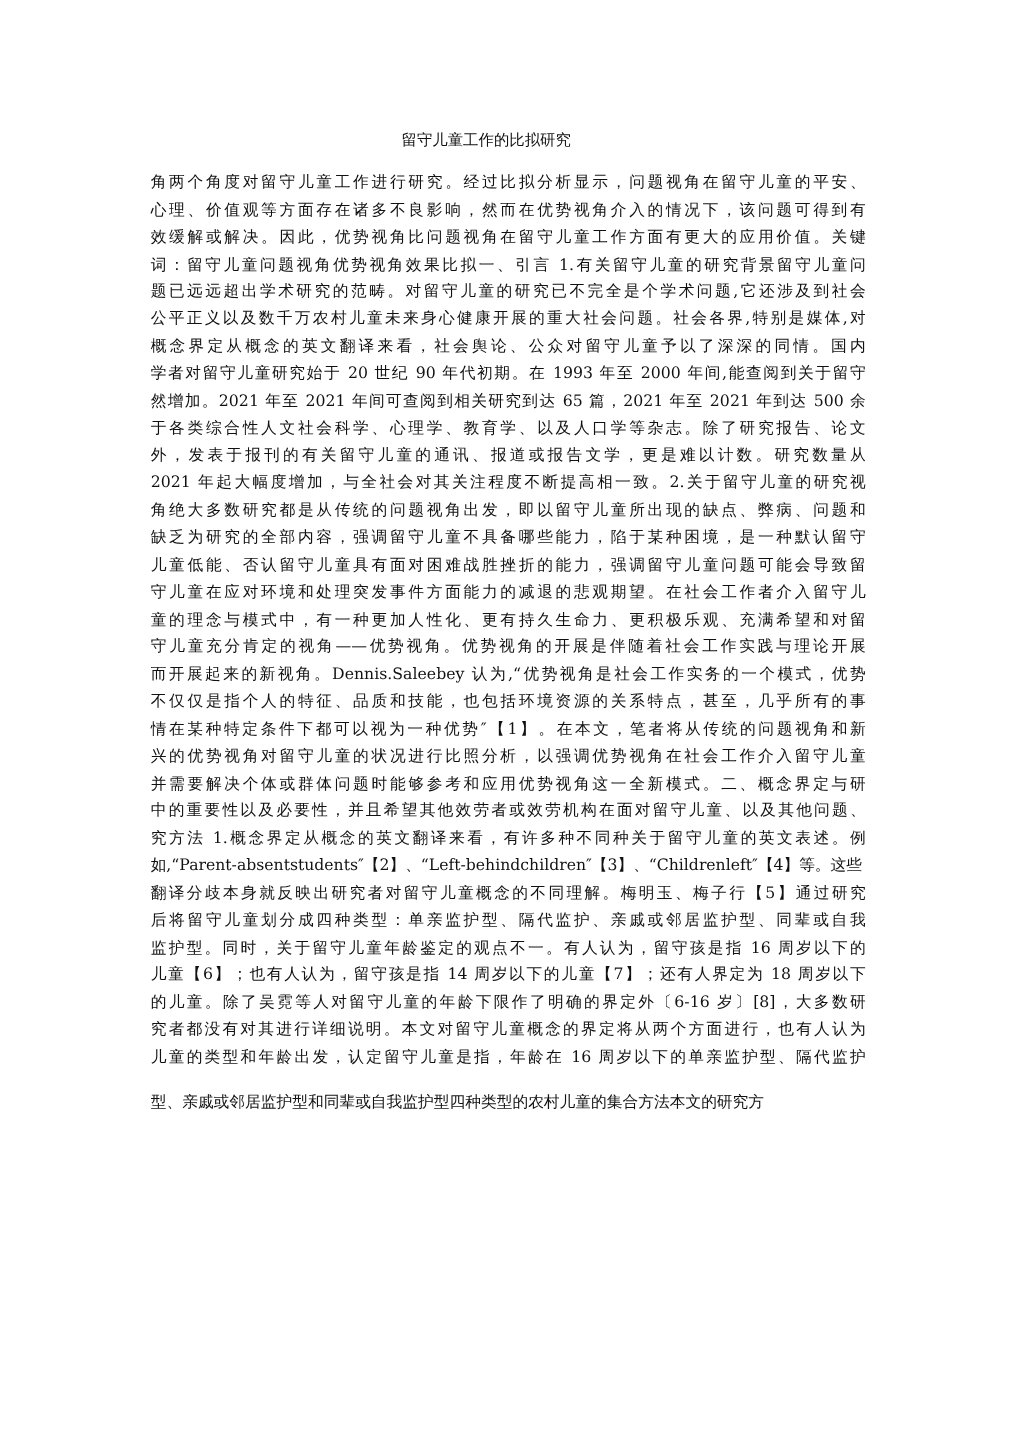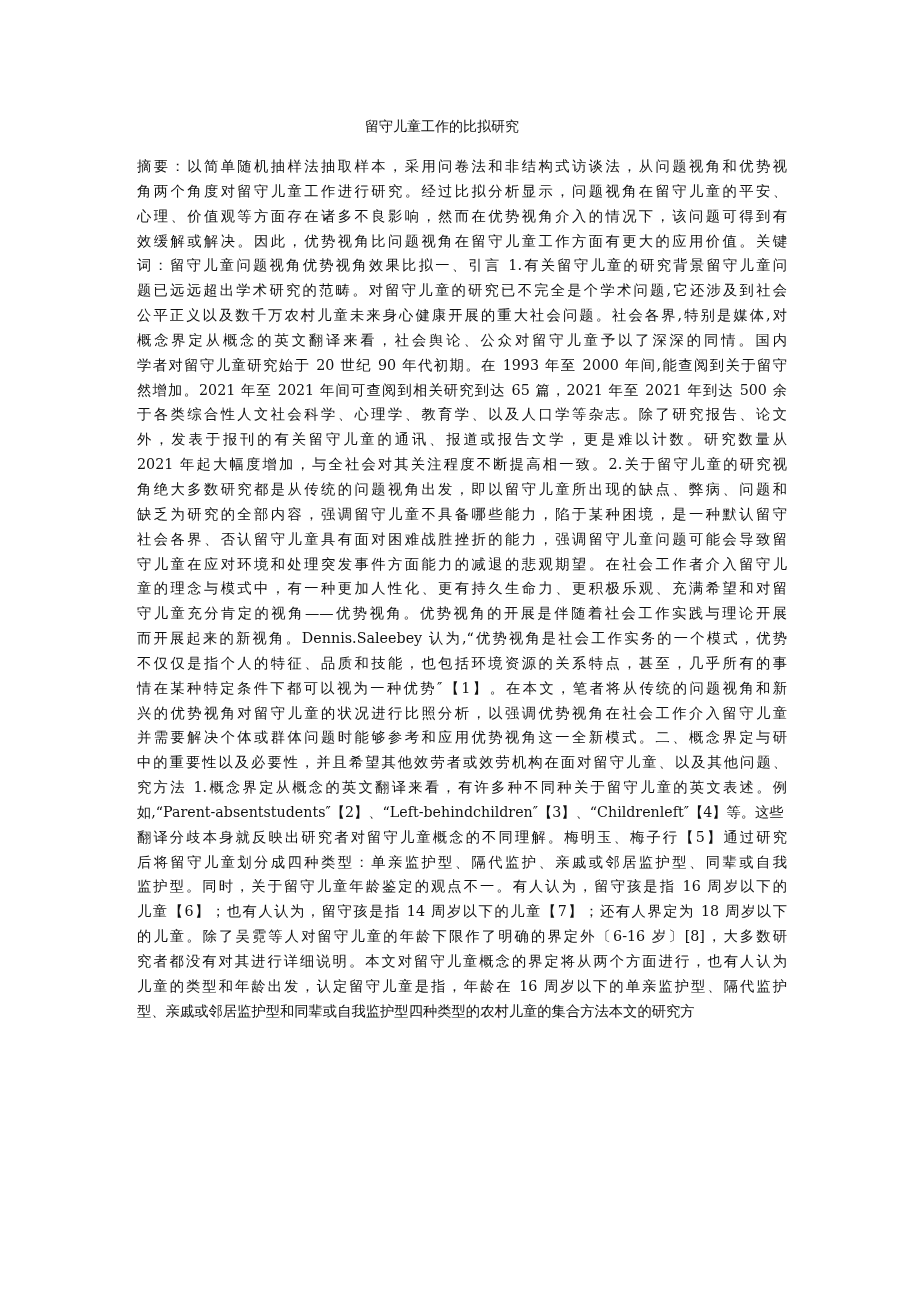--- a/index.html
+++ b/index.html
@@ -1,51 +1,50 @@
 <!DOCTYPE html>
 <html><head>
 <meta charset="utf-8">
 <style>
   html, body { margin: 0; padding: 0; background: #ffffff; }
   body { width: 920px; height: 1302px; position: relative; overflow: hidden; }
   .page { position: absolute; left: 0; top: 0; width: 920px; height: 1302px; background: #fff; }
   .title {
     position: absolute; left: 0; width: 884px; top: 116px;
-    text-align: center; font-family: Liberation Serif, serif; font-size: 14px;
+    text-align: center; font-family: Liberation Sans, sans-serif; font-size: 14px;
     color: #111; line-height: 22px;
   }
   .body {
     position: absolute; left: 137px; top: 154px; width: 650px;
     font-family: "DejaVu Serif", serif; font-size: 14.3px; color: #111;
   }
   .line { height: 24.85px; line-height: 24.85px; white-space: nowrap; overflow: visible; text-align: justify; text-align-last: justify; }
-  .line.last { text-align-last: left; }
+  .line.last { text-align-last: left; margin-top: 16px; }
 </style>
 </head>
 <body>
 
 <div class="page">
   <div class="title">留守儿童工作的比拟研究</div>
   <div class="body" id="body">
-      <div class="line" style="">摘要：以简单随机抽样法抽取样本，采用问卷法和非结构式访谈法，从问题视角和优势视</div>
       <div class="line" style="">角两个角度对留守儿童工作进行研究。经过比拟分析显示，问题视角在留守儿童的平安、</div>
       <div class="line" style="">心理、价值观等方面存在诸多不良影响，然而在优势视角介入的情况下，该问题可得到有</div>
       <div class="line" style="">效缓解或解决。因此，优势视角比问题视角在留守儿童工作方面有更大的应用价值。关键</div>
       <div class="line" style="">词：留守儿童问题视角优势视角效果比拟一、引言 1.有关留守儿童的研究背景留守儿童问</div>
       <div class="line" style="">题已远远超出学术研究的范畴。对留守儿童的研究已不完全是个学术问题,它还涉及到社会</div>
       <div class="line" style="">公平正义以及数千万农村儿童未来身心健康开展的重大社会问题。社会各界,特别是媒体,对</div>
       <div class="line" style="">概念界定从概念的英文翻译来看，社会舆论、公众对留守儿童予以了深深的同情。国内</div>
       <div class="line" style="">学者对留守儿童研究始于 20 世纪 90 年代初期。在 1993 年至 2000 年间,能查阅到关于留守</div>
       <div class="line" style="">然增加。2021 年至 2021 年间可查阅到相关研究到达 65 篇，2021 年至 2021 年到达 500 余</div>
       <div class="line" style="">于各类综合性人文社会科学、心理学、教育学、以及人口学等杂志。除了研究报告、论文</div>
       <div class="line" style="">外，发表于报刊的有关留守儿童的通讯、报道或报告文学，更是难以计数。研究数量从</div>
       <div class="line" style="">2021 年起大幅度增加，与全社会对其关注程度不断提高相一致。2.关于留守儿童的研究视</div>
       <div class="line" style="">角绝大多数研究都是从传统的问题视角出发，即以留守儿童所出现的缺点、弊病、问题和</div>
       <div class="line" style="">缺乏为研究的全部内容，强调留守儿童不具备哪些能力，陷于某种困境，是一种默认留守</div>
-      <div class="line" style="">社会各界、否认留守儿童具有面对困难战胜挫折的能力，强调留守儿童问题可能会导致留</div>
+      <div class="line" style="">儿童低能、否认留守儿童具有面对困难战胜挫折的能力，强调留守儿童问题可能会导致留</div>
       <div class="line" style="">守儿童在应对环境和处理突发事件方面能力的减退的悲观期望。在社会工作者介入留守儿</div>
       <div class="line" style="">童的理念与模式中，有一种更加人性化、更有持久生命力、更积极乐观、充满希望和对留</div>
       <div class="line" style="">守儿童充分肯定的视角——优势视角。优势视角的开展是伴随着社会工作实践与理论开展</div>
       <div class="line" style="">而开展起来的新视角。Dennis.Saleebey 认为,“优势视角是社会工作实务的一个模式，优势</div>
       <div class="line" style="">不仅仅是指个人的特征、品质和技能，也包括环境资源的关系特点，甚至，几乎所有的事</div>
       <div class="line" style="">情在某种特定条件下都可以视为一种优势″【1】。在本文，笔者将从传统的问题视角和新</div>
       <div class="line" style="">兴的优势视角对留守儿童的状况进行比照分析，以强调优势视角在社会工作介入留守儿童</div>
       <div class="line" style="">并需要解决个体或群体问题时能够参考和应用优势视角这一全新模式。二、概念界定与研</div>
       <div class="line" style="">中的重要性以及必要性，并且希望其他效劳者或效劳机构在面对留守儿童、以及其他问题、</div>
       <div class="line" style="">究方法 1.概念界定从概念的英文翻译来看，有许多种不同种关于留守儿童的英文表述。例</div>

